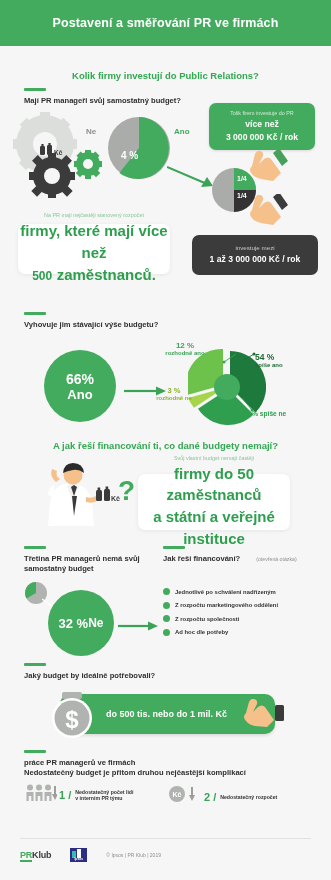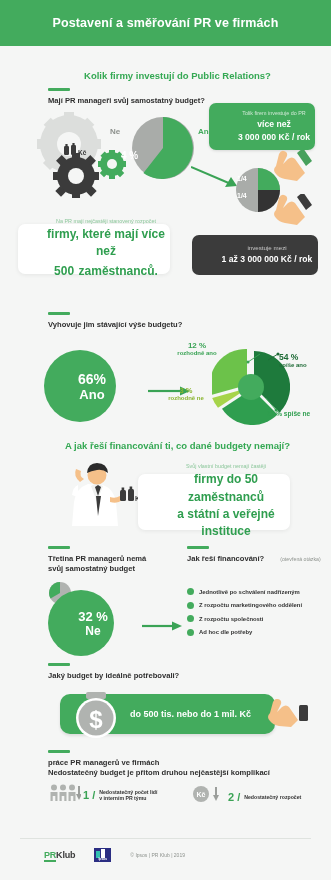--- a/index.html
+++ b/index.html
@@ -20,21 +20,21 @@
   .header-title {
     color: #ffffff; font-size: 12.5px; font-weight: bold; letter-spacing: .1px;
   }
 
   
   .section-q {
     text-align: center; color: #34a853; font-weight: bold; font-size: 9.5px;
   }
   .tick { width: 22px; height: 3px; background: #43ab5d; border-radius: 1px; }
   .sub-h { font-size: 7.6px; font-weight: bold; color: #2f2f2f; line-height: 1.35; }
-  .abs { position: absolute; padding-left: 24px; }
+  .abs { position: absolute; }
   .pie-label {
     position: absolute; color: #fff; font-weight: bold;
   }
 
   
   .card-green {
     background: #43ab5d; border-radius: 7px; color: #fff; text-align: center;
     display: flex; flex-direction: column; justify-content: center; align-items: center;
     box-shadow: 0 1px 3px rgba(0,0,0,.12);
   }
@@ -43,21 +43,21 @@
     display: flex; flex-direction: column; justify-content: center; align-items: center;
   }
   .card-white {
     background: #ffffff; border-radius: 7px; text-align: center;
     display: flex; flex-direction: column; justify-content: center; align-items: center;
     box-shadow: 0 1px 4px rgba(0,0,0,.07);
   }
   .cap-lite { font-size: 5.4px; color: #cfe8d5; margin-bottom: 2px; }
   .cap-lite-d { font-size: 6.2px; color: #c9c9c9; margin-bottom: 2px; }
   .cap-lite-g { font-size: 5.4px; color: #8cc79b; margin-bottom: 2px; }
-  .big-g { font-size: 12px; font-weight: bold; color: #2f9e4f; line-height: 1.45; }
+  .big-g { font-size: 15px; font-weight: bold; color: #2f9e4f; line-height: 1.45; }
   .big-w { font-size: 8.6px; font-weight: bold; color: #fff; line-height: 1.4; }
 
   
   .bullet-row { display: flex; align-items: center; margin-bottom: 6.5px; }
   .bullet-dot {
     width: 7px; height: 7px; border-radius: 50%; background: #43ab5d;
     margin-right: 5px; flex-shrink: 0;
   }
   .bullet-txt { font-size: 5.9px; font-weight: bold; color: #333; }
 
@@ -371,21 +371,21 @@
       <path d="M11 11 L11 0 A11 11 0 0 0 1.5 16.5 Z" fill="#43ab5d"></path>
     </svg>
   </div>
   <div class="abs" style="top:598px;left:42px">
     <svg width="22" height="16">
         <line x1="0" y1="1" x2="14" y2="11" stroke="#ffffff" stroke-width="1.4"></line>
         <polygon points="12,6 18,14 8,13" fill="#ffffff"></polygon>
       </svg>
   </div>
 
-  <div class="abs" style="top:590px;left:48px;width:66px;height:66px;border-radius:50%;background:#43ab5d;display:flex;flex-direction:column;justify-content:center;align-items:center">
+  <div class="abs" style="top:590px;left:48px;width:66px;height:66px;border-radius:50%;background:#43ab5d;display:flex;flex-direction:row;justify-content:center;align-items:center">
     <div style="color:#fff;font-size:13px;font-weight:bold">32 %</div>
     <div style="color:#fff;font-size:12px;font-weight:bold">Ne</div>
   </div>
 
   <div class="abs" style="top:617px;left:118px;width:40px;height:10px">
     <svg width="40" height="10">
         <line x1="0" y1="5" x2="30" y2="5" stroke="#3aa355" stroke-width="2.2"></line>
         <polygon points="30,0.5 40,5 30,9.5" fill="#3aa355"></polygon>
       </svg>
   </div>

